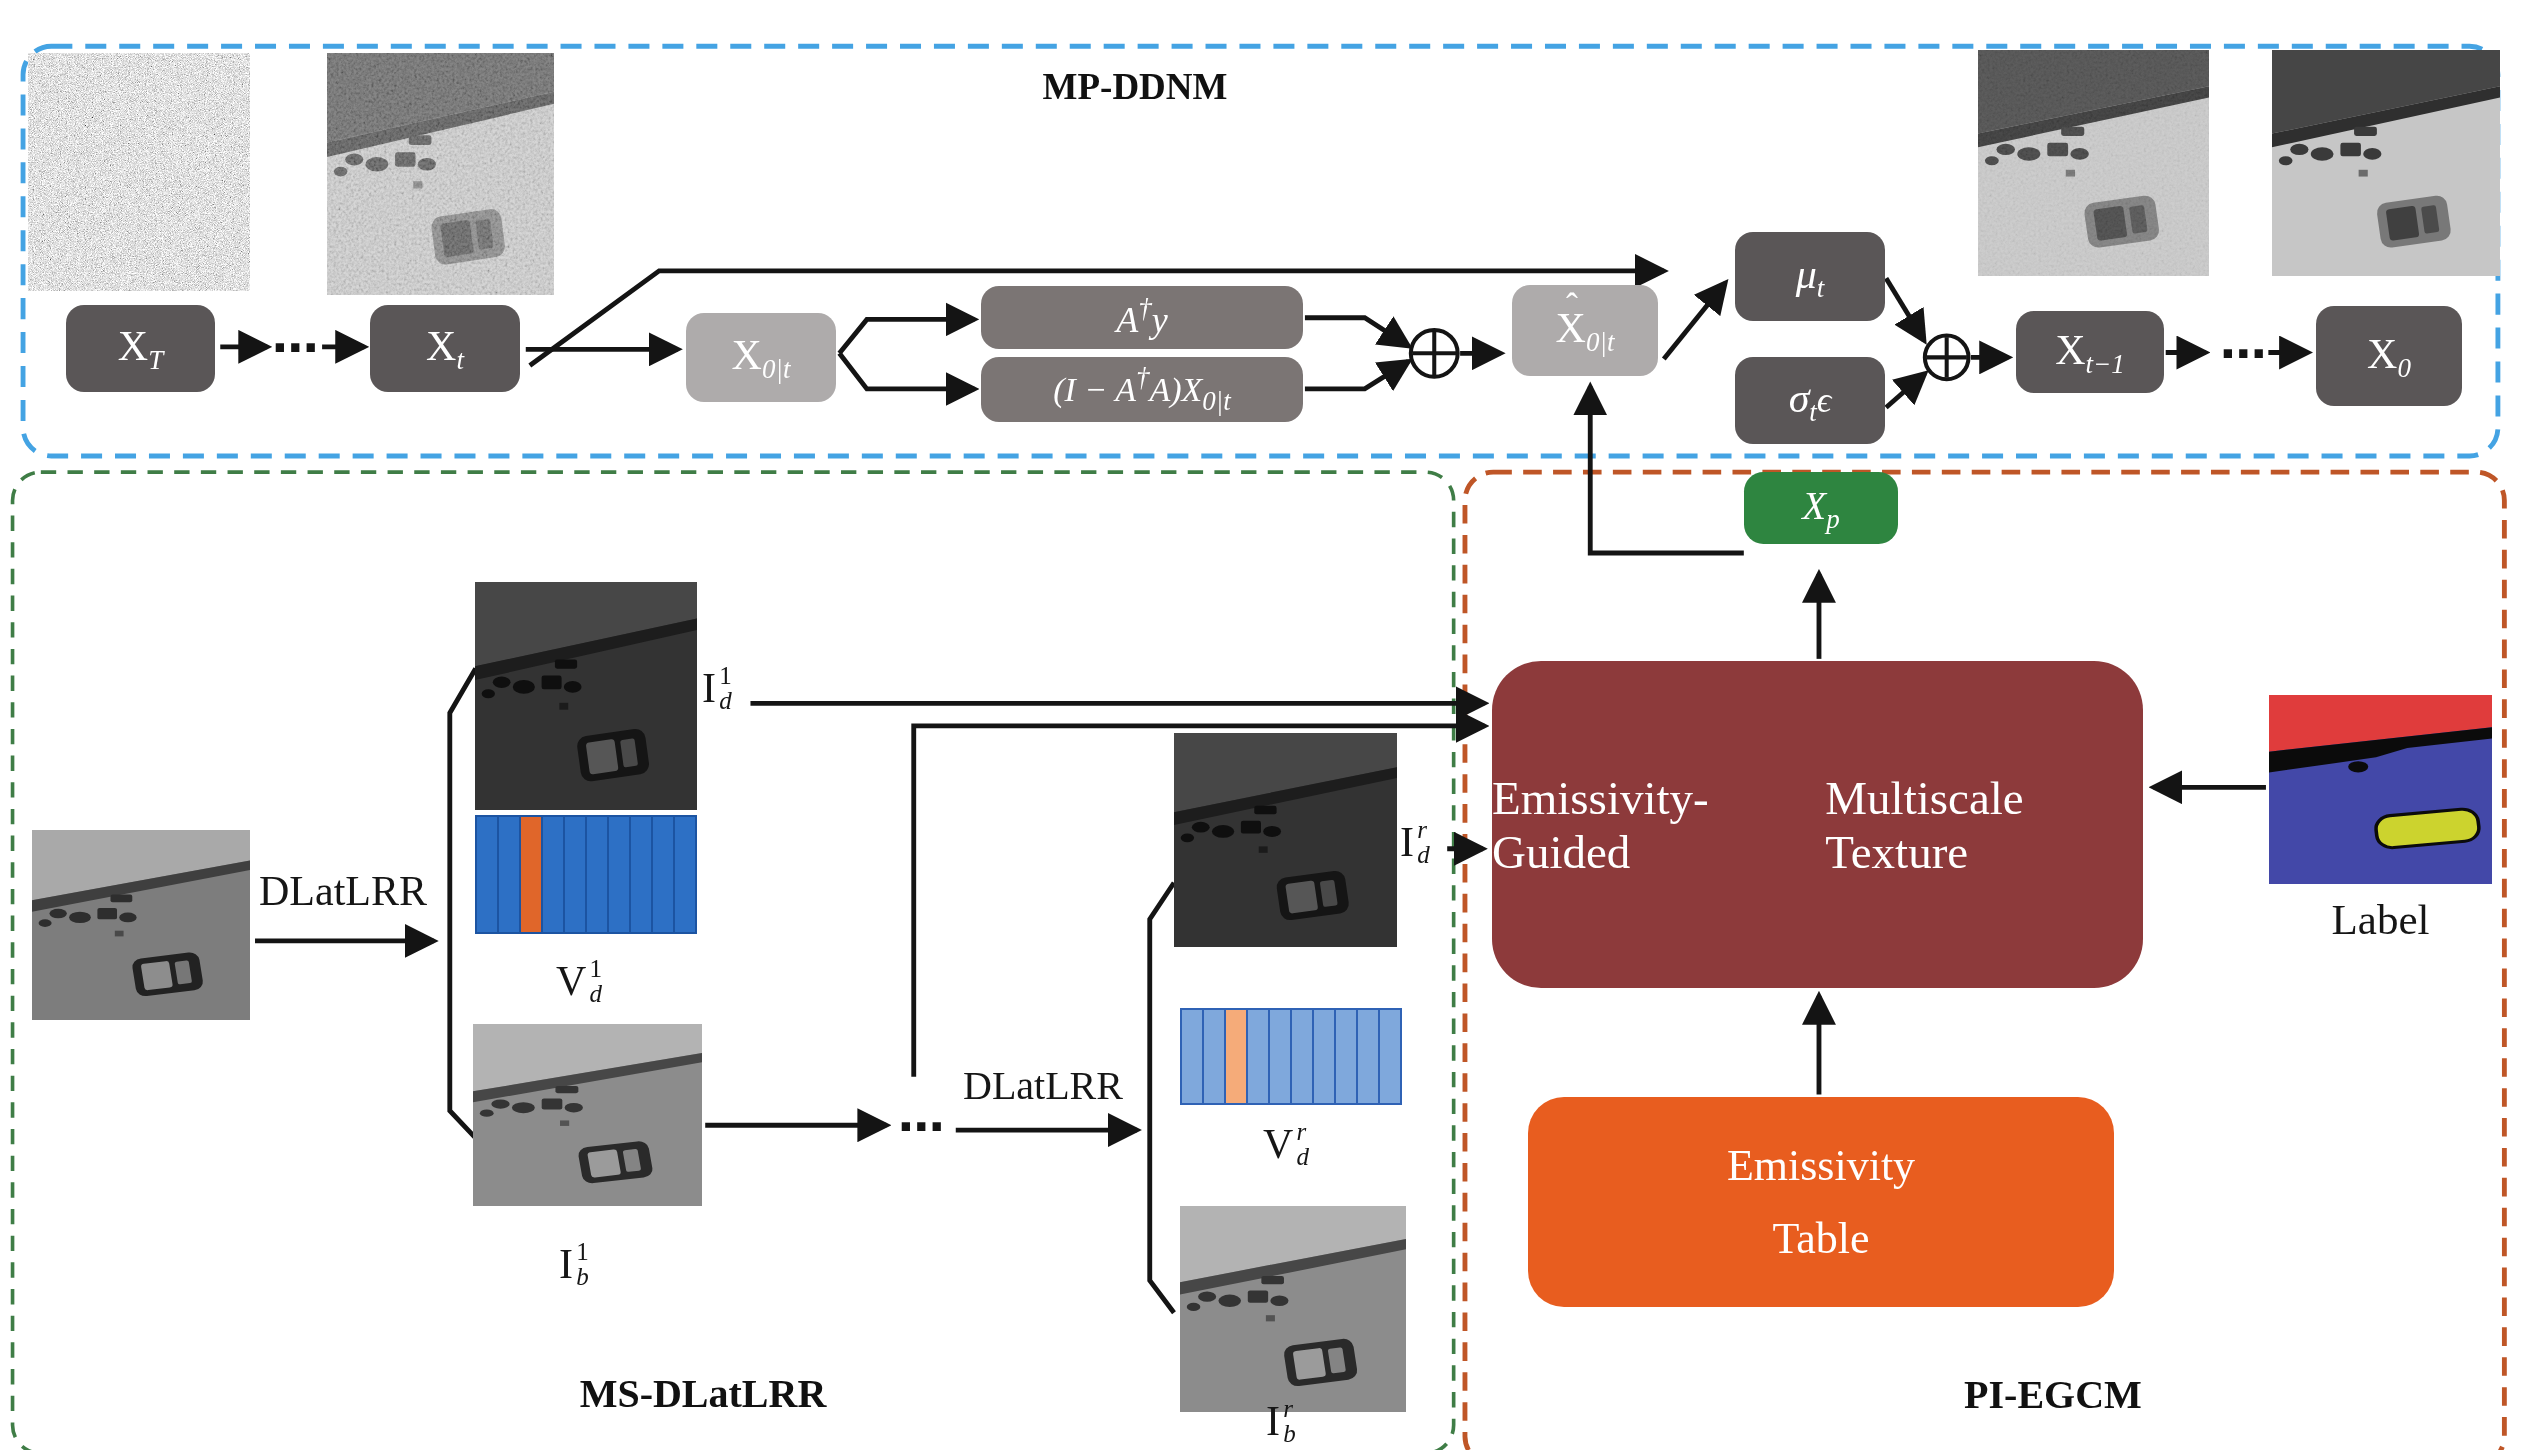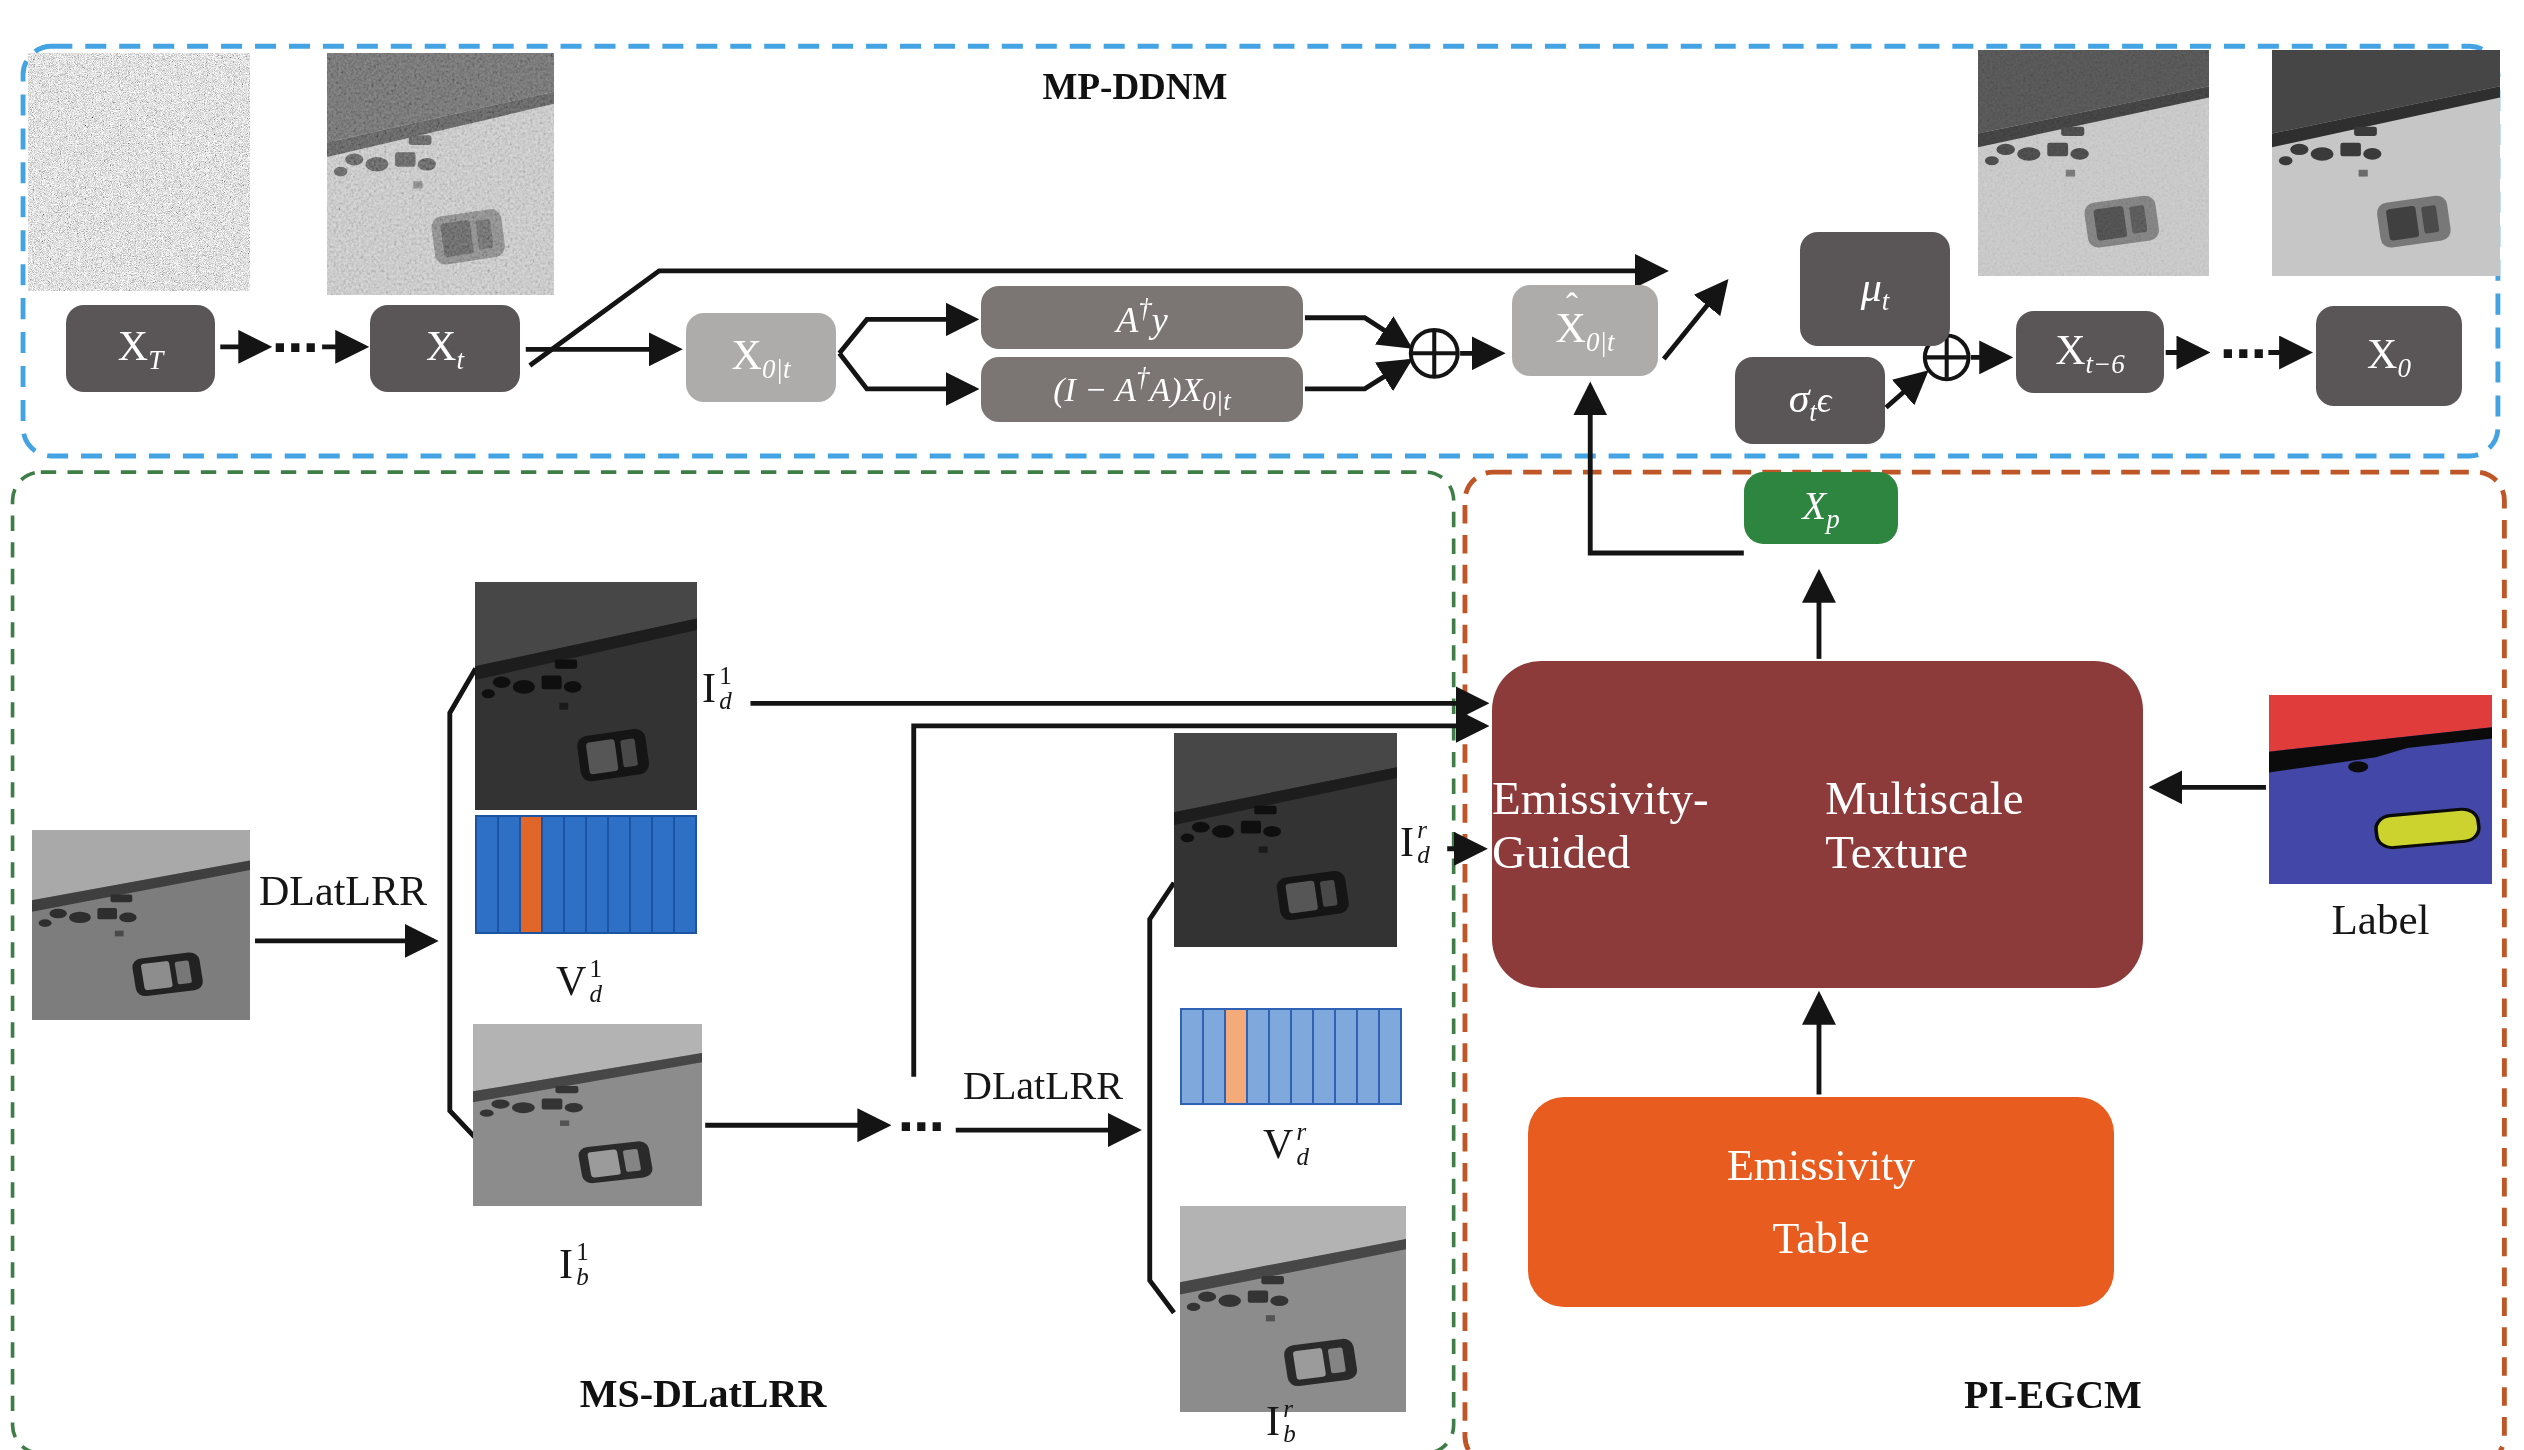--- a/index.html
+++ b/index.html
@@ -225,28 +225,28 @@
   </div>
   <div class="node box-mid" style="left:981px;top:260px;width:322px;height:63px">
     <span class="m fsmall"><span class="it">A</span><sup>†</sup><span class="it">y</span></span>
   </div>
   <div class="node box-mid" style="left:981px;top:331px;width:322px;height:65px">
     <span class="m fnull"><span class="it">(I − A</span><sup>†</sup><span class="it">A)X</span><sub>0|t</sub></span>
   </div>
   <div class="node box-light" style="left:1512px;top:259px;width:146px;height:91px">
     <span class="m"><span class="hatwrap"><span class="hatmark">ˆ</span><span>X</span></span><sub>0|t</sub></span>
   </div>
-  <div class="node box-dark" style="left:1800px;top:206px;width:150px;height:114px">
+  <div class="node box-dark" style="left:1735px;top:206px;width:150px;height:89px">
     <span class="m"><span class="it">μ</span><sub>t</sub></span>
   </div>
   <div class="node box-dark" style="left:1735px;top:331px;width:150px;height:87px">
     <span class="m"><span class="it">σ</span><sub>t</sub><span class="it" style="font-size:36px">ϵ</span></span>
   </div>
   <div class="node box-dark" style="left:2016px;top:285px;width:148px;height:82px">
-    <span class="m"><span>X</span><sub>t−6</sub></span>
+    <span class="m"><span>X</span><sub>t−1</sub></span>
   </div>
   <div class="dots" style="left:2211px;top:304px;width:65px">⋯</div>
   <div class="node box-dark" style="left:2316px;top:280px;width:146px;height:100px">
     <span class="m"><span>X</span><sub>0</sub></span>
   </div>
 
   <div class="plain" style="left:238px;top:841px;width:210px;font-size:42px">DLatLRR</div>
   <div class="plain" style="left:938px;top:1036px;width:210px;font-size:40px">DLatLRR</div>
   <div class="dots" style="left:889px;top:1077px;width:65px">⋯</div>
 

